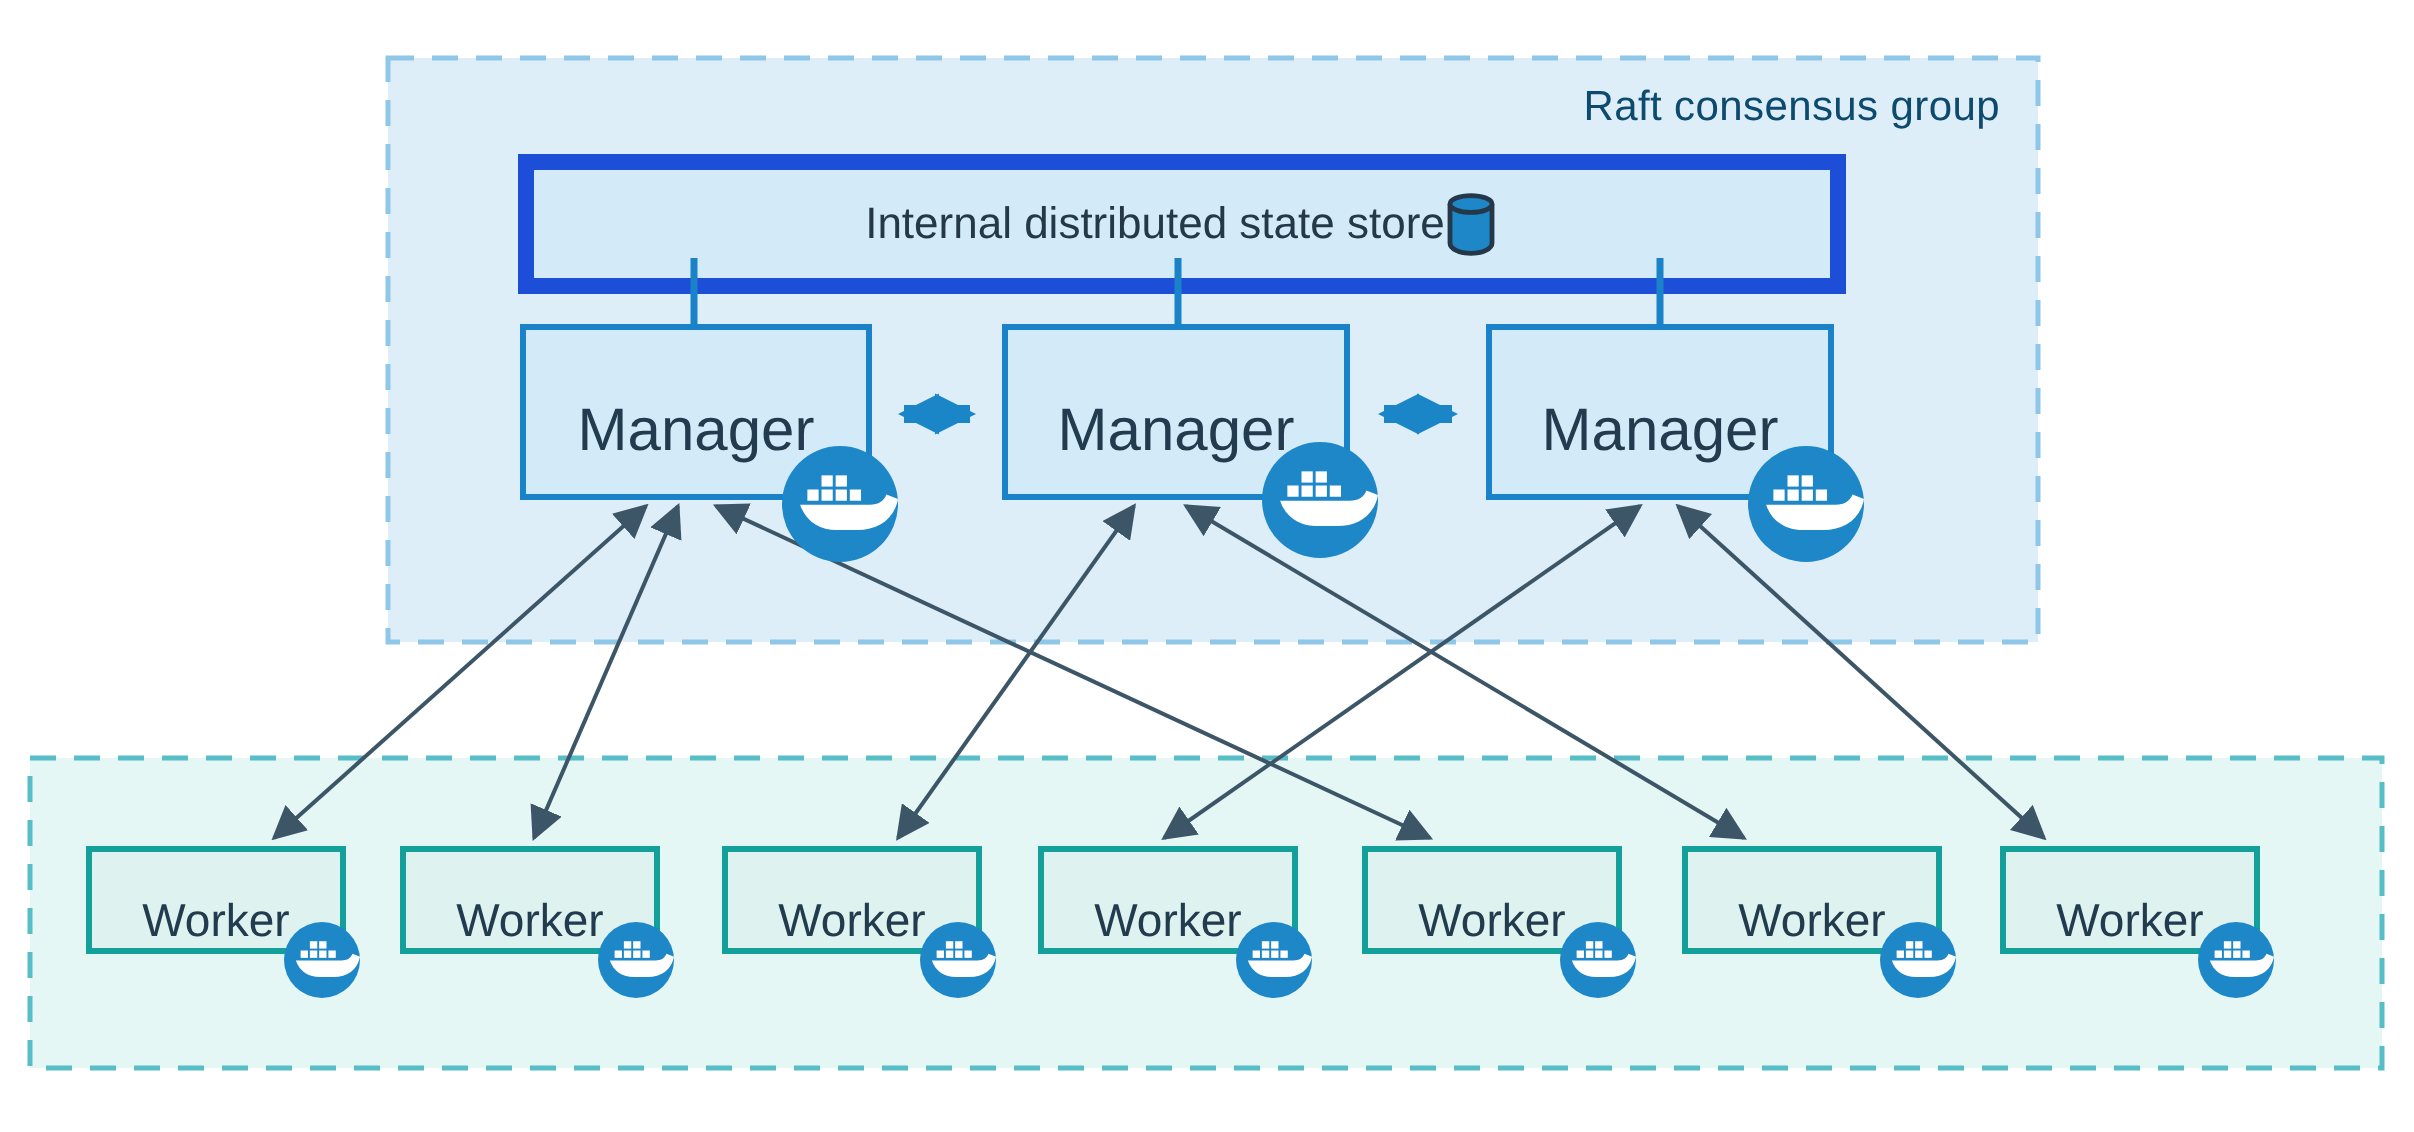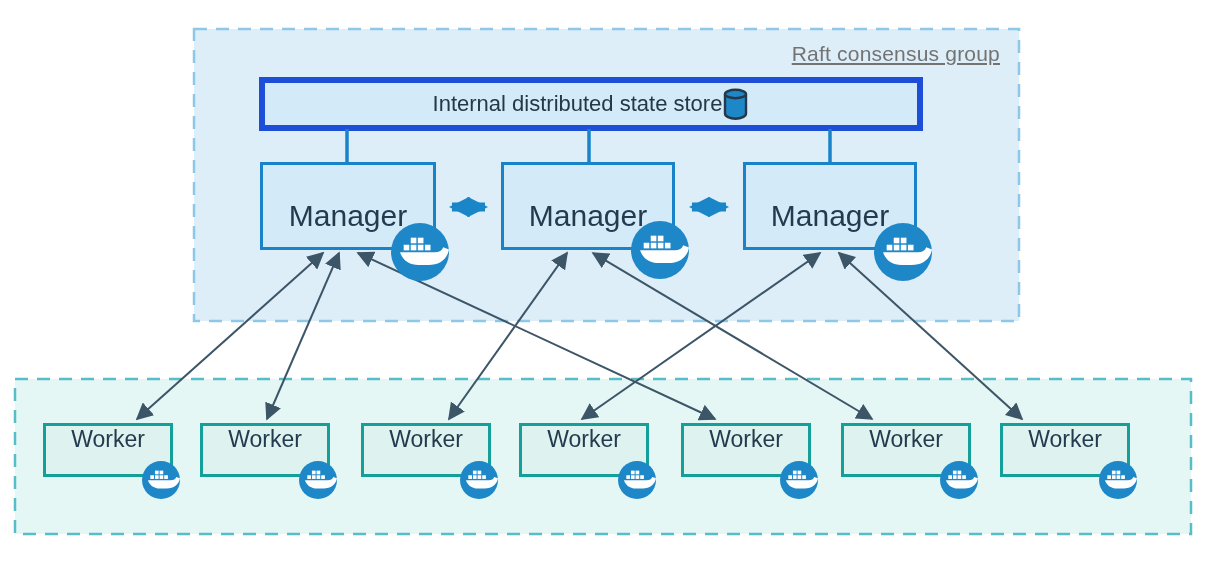--- a/index.html
+++ b/index.html
@@ -1,45 +1,45 @@
 <!DOCTYPE html>
 <html><head>
 <meta charset="utf-8">
 <style>
   html,body { margin:0; padding:0; background:#ffffff; }
   .canvas {
     position:relative; width:1207px; height:566px; background:#ffffff;
     font-family:"Liberation Sans", sans-serif; overflow:hidden;
   }
   svg.bg, svg.overlay { position:absolute; left:0; top:0; width:1207px; height:566px; pointer-events:none; }
-  .group-label { position:absolute; color:#737373; font-size:21px; letter-spacing:0.2px;text-decoration:underline; }
+  .group-label { position:absolute; color:#0c4a6e; font-size:21px; letter-spacing:0.2px; }
   .raft-label   { left:756px; top:42px; width:244px; text-align:right; }
   .gossip-label { left:1010px; top:496px; width:170px; text-align:right; }
 
   .store-box {
-    position:absolute; left:259px; top:77px; width:664px; height:54px;
-    background:#d3eaf8; border:6px solid #1d4ed8; box-sizing:border-box;
+    position:absolute; left:259px; top:77px; width:664px; height:70px;
+    background:#d3eaf8; border:8px solid #1d4ed8; box-sizing:border-box;
     display:flex; align-items:center; justify-content:center; 
   }
   .store-label { font-size:22px; color:#24384a; }
 
   .manager {
     position:absolute; top:162px; height:88px;
     background:#d3eaf8; border:3px solid #1a82c8; box-sizing:border-box;
     display:flex; align-items:center; justify-content:center;
   }
   .manager .node-label { font-size:30px; color:#233b4e;margin-top:20px; }
   #manager-1 { left:260px; width:176px; }
   #manager-2 { left:501px; width:174px; }
   #manager-3 { left:743px; width:174px; }
 
   .worker {
     position:absolute; top:423px; width:130px; height:54px;
     background:#def3ef; border:3px solid #14a09a; box-sizing:border-box;
-    display:flex; align-items:flex-start; justify-content:center;
+    display:flex; align-items:flex-end; justify-content:center;
   }
   .worker .node-label { font-size:23px; color:#233b4e; }
   #worker-1 { left:43px; }  #worker-2 { left:200px; } #worker-3 { left:361px; }
   #worker-4 { left:519px; } #worker-5 { left:681px; } #worker-6 { left:841px; }
   #worker-7 { left:1000px; }
 
   svg.badge { position:absolute; }
   .badge-manager { width:58px; height:58px; }
   .badge-worker  { width:38px; height:38px; }
   #badge-m1 { left:391px; top:223px; }

